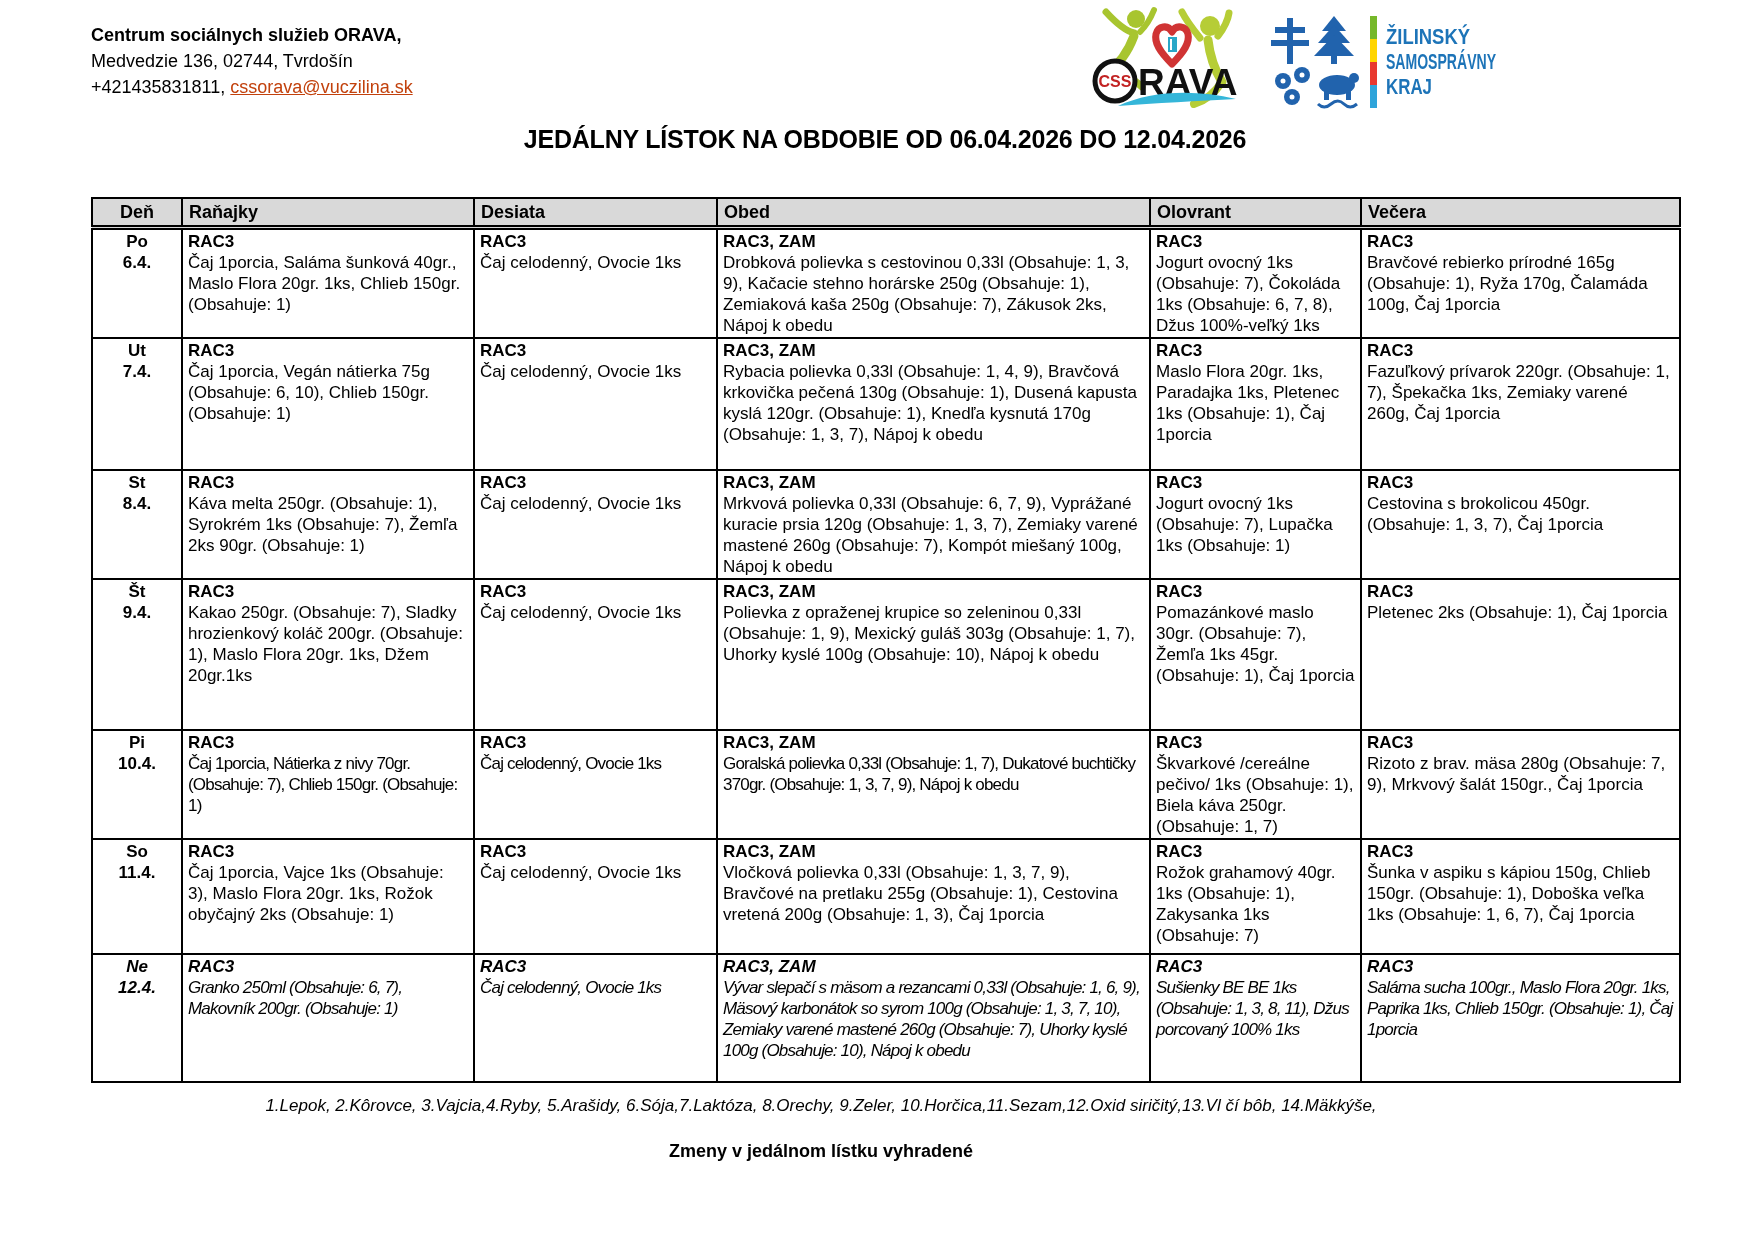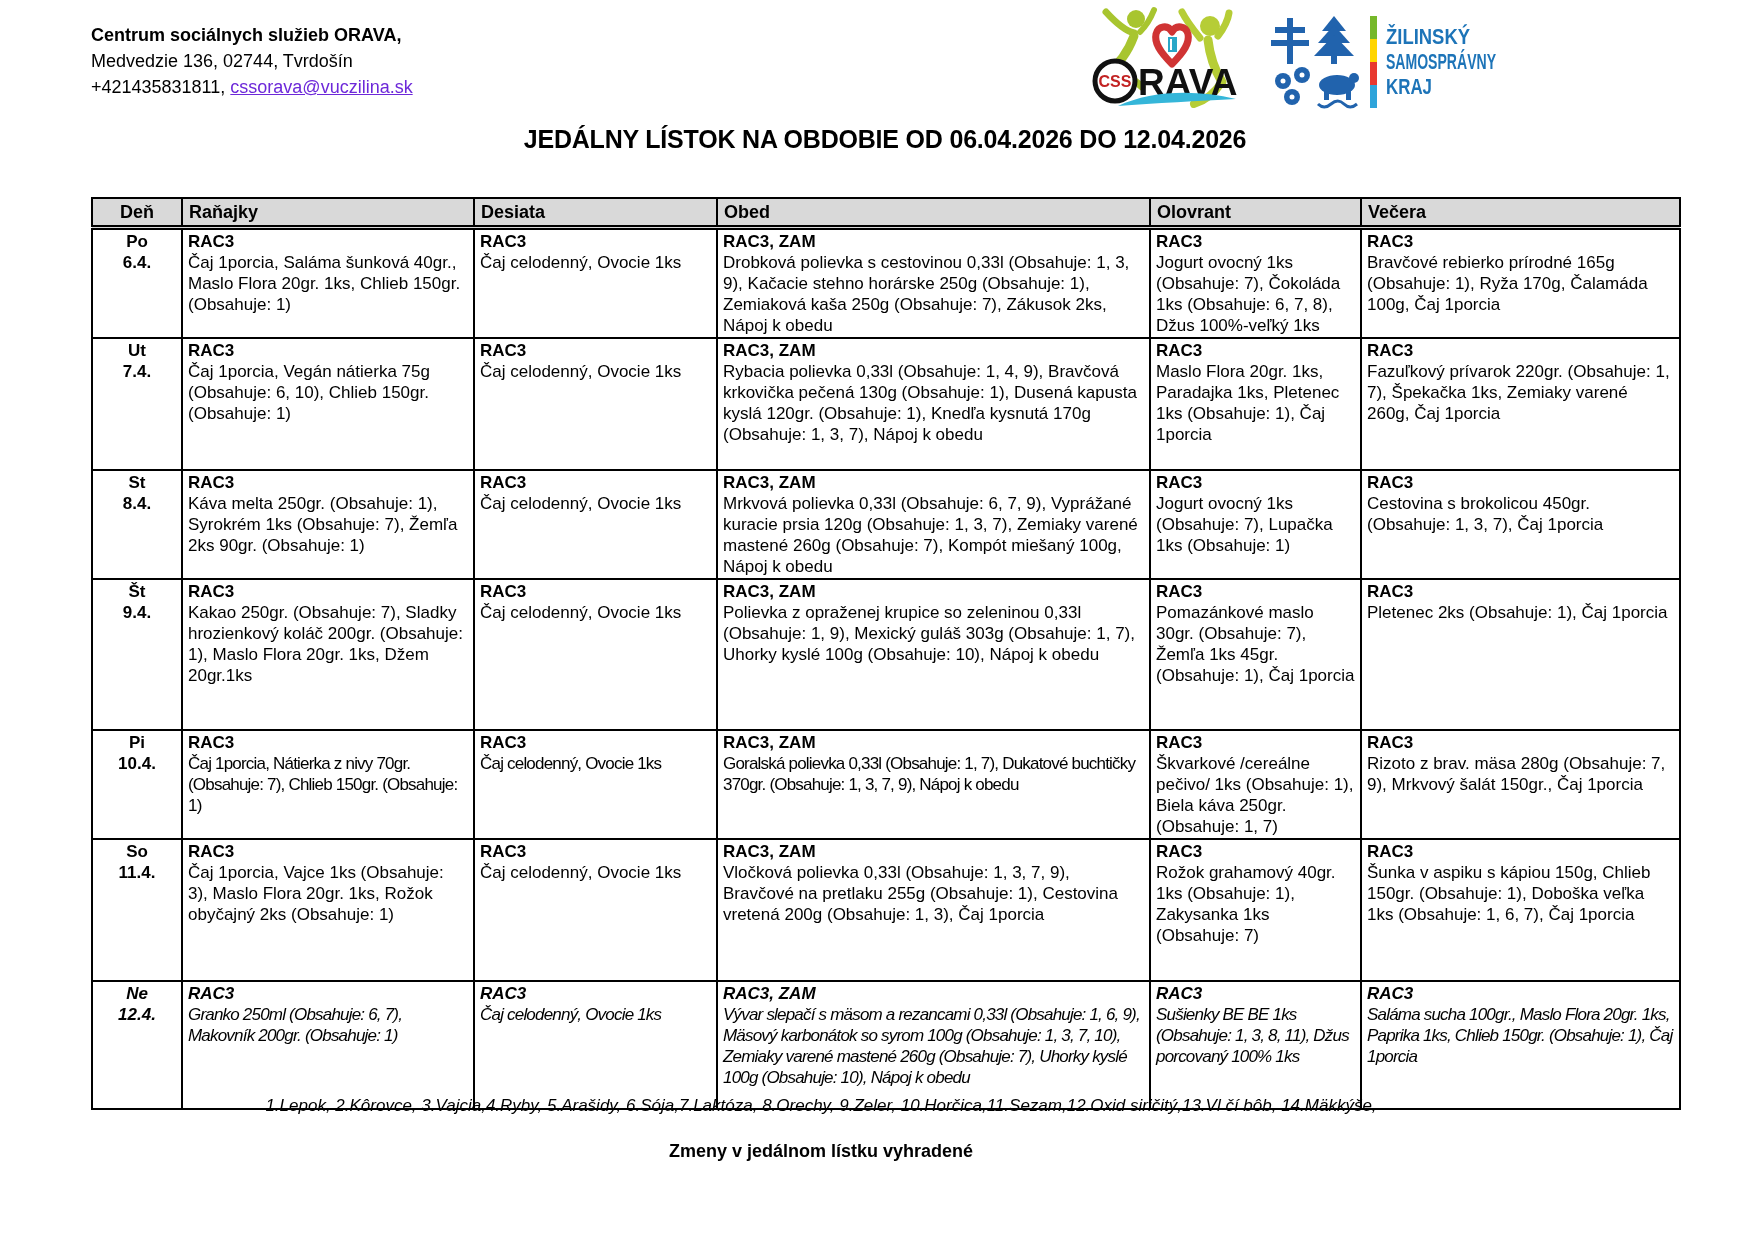--- a/index.html
+++ b/index.html
@@ -2,21 +2,21 @@
 <html><head>
 <meta charset="utf-8">
 <style>
   html,body{margin:0;padding:0;background:#fff;}
   .page{position:relative;width:1755px;height:1241px;background:#ffffff;color:#000;
         font-family:"Liberation Sans",sans-serif;overflow:hidden;margin-left:36px;}
 
   
   .org-info{position:absolute;left:55px;top:22px;font-size:18px;line-height:26px;}
   .org-name{font-weight:bold;}
-  .email-link{color:#6d28d9;text-decoration:underline;cursor:pointer;}
+  .email-link{color:#c2410c;text-decoration:underline;cursor:pointer;}
   .logo-css{position:absolute;left:1026px;top:6px;}
   .logo-zsk{position:absolute;left:1222px;top:12px;}
 
   
   .title{position:absolute;top:125px;left:55px;width:1588px;margin:0;text-align:center;
          font-size:25px;font-weight:bold;letter-spacing:-0.2px;}
 
   
   table.menu{position:absolute;top:197px;left:55px;width:1588px;
              border-collapse:collapse;table-layout:fixed;}
@@ -267,21 +267,21 @@
       </td>
       <td class="meal-cell">
         <div class="diet-tag">RAC3</div>
         <span class="meal-text">Škvarkové /cereálne pečivo/ 1ks (Obsahuje: 1), Biela káva 250gr. (Obsahuje: 1, 7)</span>
       </td>
       <td class="meal-cell">
         <div class="diet-tag">RAC3</div>
         <span class="meal-text">Rizoto z brav. mäsa 280g (Obsahuje: 7, 9), Mrkvový šalát 150gr., Čaj 1porcia</span>
       </td>
     </tr>
-        <tr style="height: 142px;">
+        <tr style="height: 115px;">
       <td class="day-cell">
         <div>So</div>
         <div>11.4.</div>
       </td>
       <td class="meal-cell">
         <div class="diet-tag">RAC3</div>
         <span class="meal-text">Čaj 1porcia, Vajce 1ks (Obsahuje: 3), Maslo Flora 20gr. 1ks, Rožok obyčajný 2ks (Obsahuje: 1)</span>
       </td>
       <td class="meal-cell">
         <div class="diet-tag">RAC3</div>

